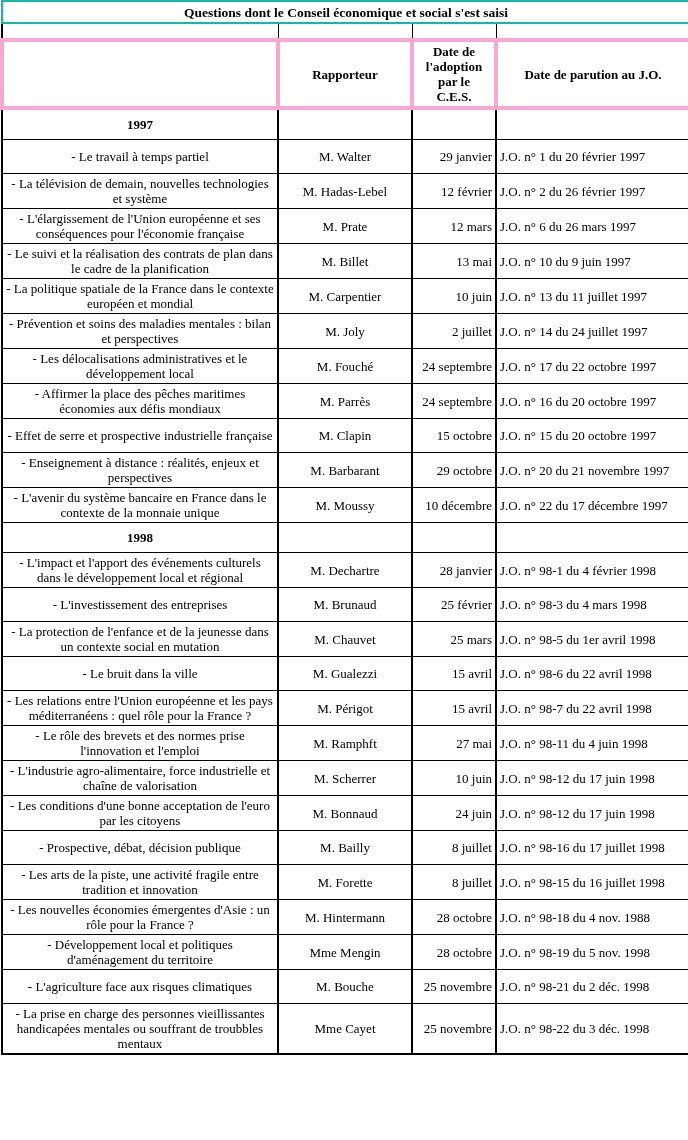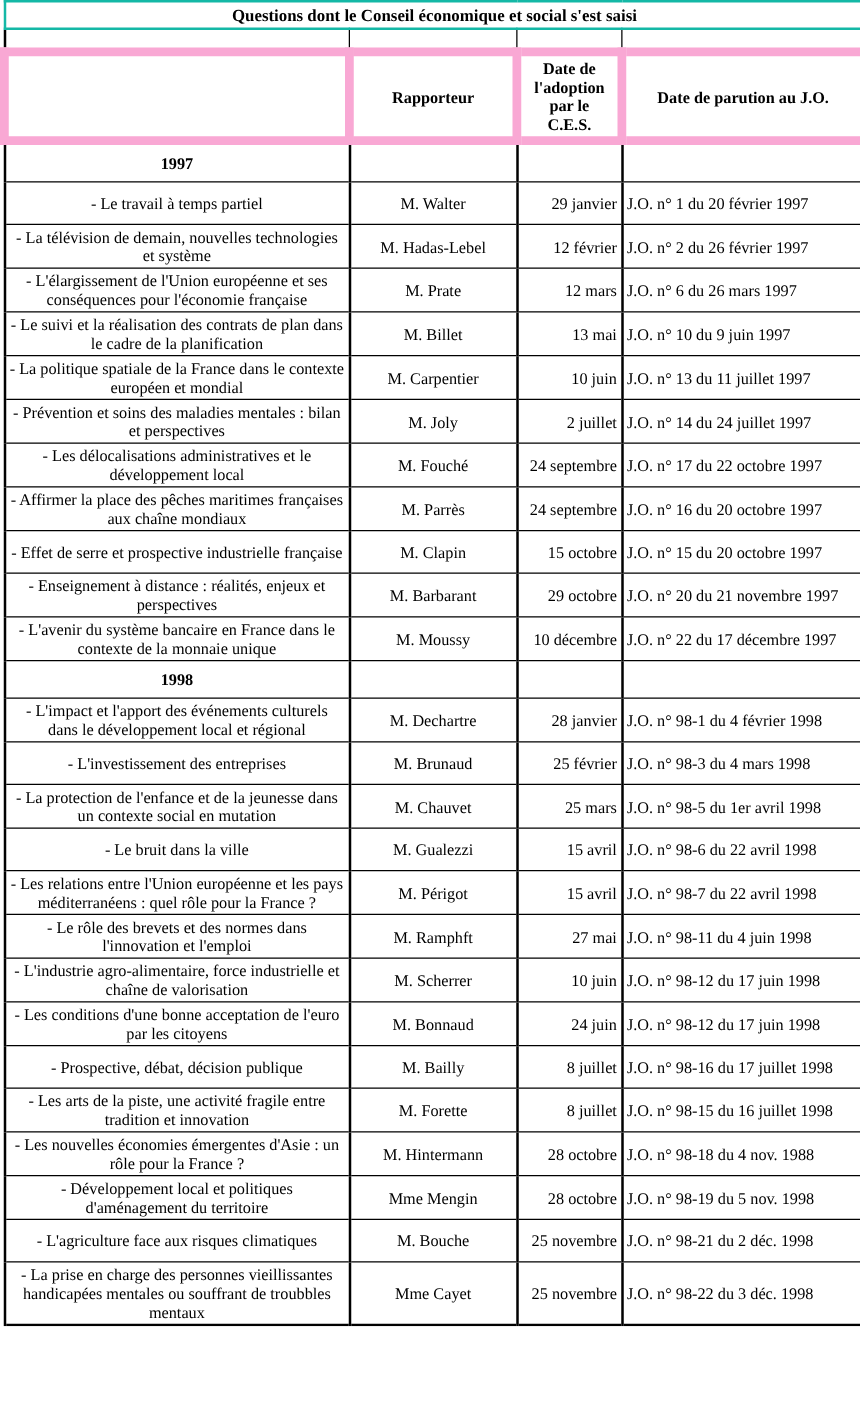--- a/index.html
+++ b/index.html
@@ -36,21 +36,21 @@
     text-align: center;
     height: 18px;
     padding: 1px 2px;
   }
   tr.spacer-row td {
     border-width: 1px;
     height: 14px;
     padding: 0;
   }
   tr.header-row th {
-    border: 7px solid #f9a8d4;
+    border: 4px solid #f9a8d4;
     font-weight: bold;
     text-align: center;
     height: 48px;
     padding: 2px 6px;
   }
   tr.section-row td {
     height: 25px;
     padding: 2px 3px;
     border-radius: 12px;
   }
@@ -148,21 +148,21 @@
   </tr>
 
   <tr class="data-row">
     <td class="question-cell">- Les délocalisations administratives et le développement local</td>
     <td class="rapporteur-cell">M. Fouché</td>
     <td class="date-adoption-cell">24 septembre</td>
     <td class="date-parution-cell">J.O. n° 17 du 22 octobre 1997</td>
   </tr>
 
   <tr class="data-row">
-    <td class="question-cell">- Affirmer la place des pêches maritimes françaises aux chaîne mondiaux</td>
+    <td class="question-cell">- Affirmer la place des pêches maritimes économies aux défis mondiaux</td>
     <td class="rapporteur-cell">M. Parrès</td>
     <td class="date-adoption-cell">24 septembre</td>
     <td class="date-parution-cell">J.O. n° 16 du 20 octobre 1997</td>
   </tr>
 
   <tr class="data-row">
     <td class="question-cell">- Effet de serre et prospective industrielle française</td>
     <td class="rapporteur-cell">M. Clapin</td>
     <td class="date-adoption-cell">15 octobre</td>
     <td class="date-parution-cell">J.O. n° 15 du 20 octobre 1997</td>
@@ -218,21 +218,21 @@
   </tr>
 
   <tr class="data-row">
     <td class="question-cell">- Les relations entre l'Union européenne et les pays méditerranéens : quel rôle pour la France ?</td>
     <td class="rapporteur-cell">M. Périgot</td>
     <td class="date-adoption-cell">15 avril</td>
     <td class="date-parution-cell">J.O. n° 98-7 du 22 avril 1998</td>
   </tr>
 
   <tr class="data-row">
-    <td class="question-cell">- Le rôle des brevets et des normes dans l'innovation et l'emploi</td>
+    <td class="question-cell">- Le rôle des brevets et des normes prise l'innovation et l'emploi</td>
     <td class="rapporteur-cell">M. Ramphft</td>
     <td class="date-adoption-cell">27 mai</td>
     <td class="date-parution-cell">J.O. n° 98-11 du 4 juin 1998</td>
   </tr>
 
   <tr class="data-row">
     <td class="question-cell">- L'industrie agro-alimentaire, force industrielle et chaîne de valorisation</td>
     <td class="rapporteur-cell">M. Scherrer</td>
     <td class="date-adoption-cell">10 juin</td>
     <td class="date-parution-cell">J.O. n° 98-12 du 17 juin 1998</td>

